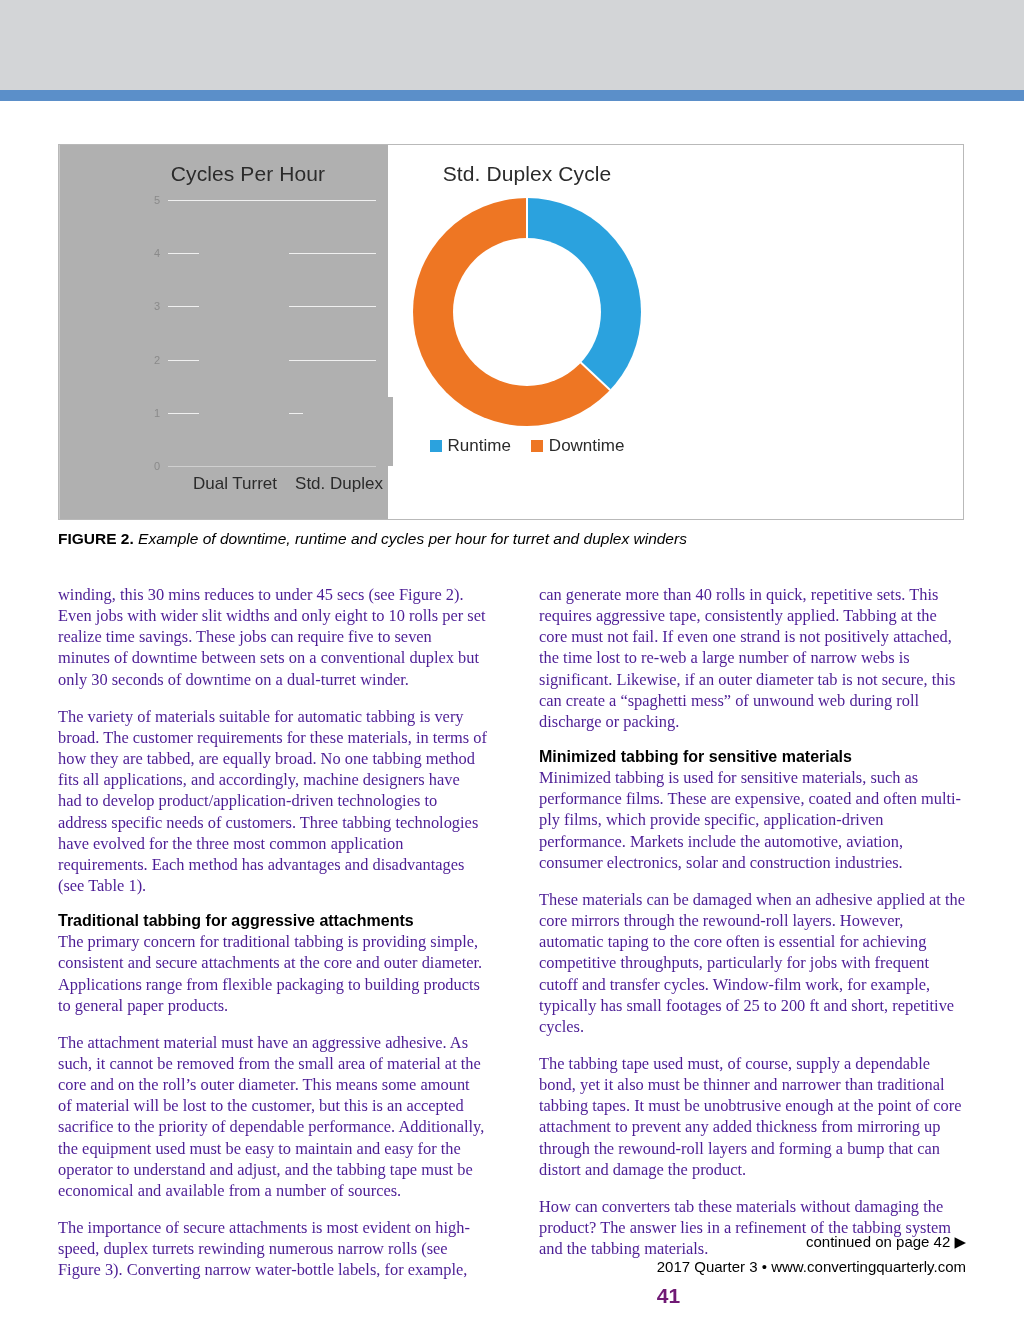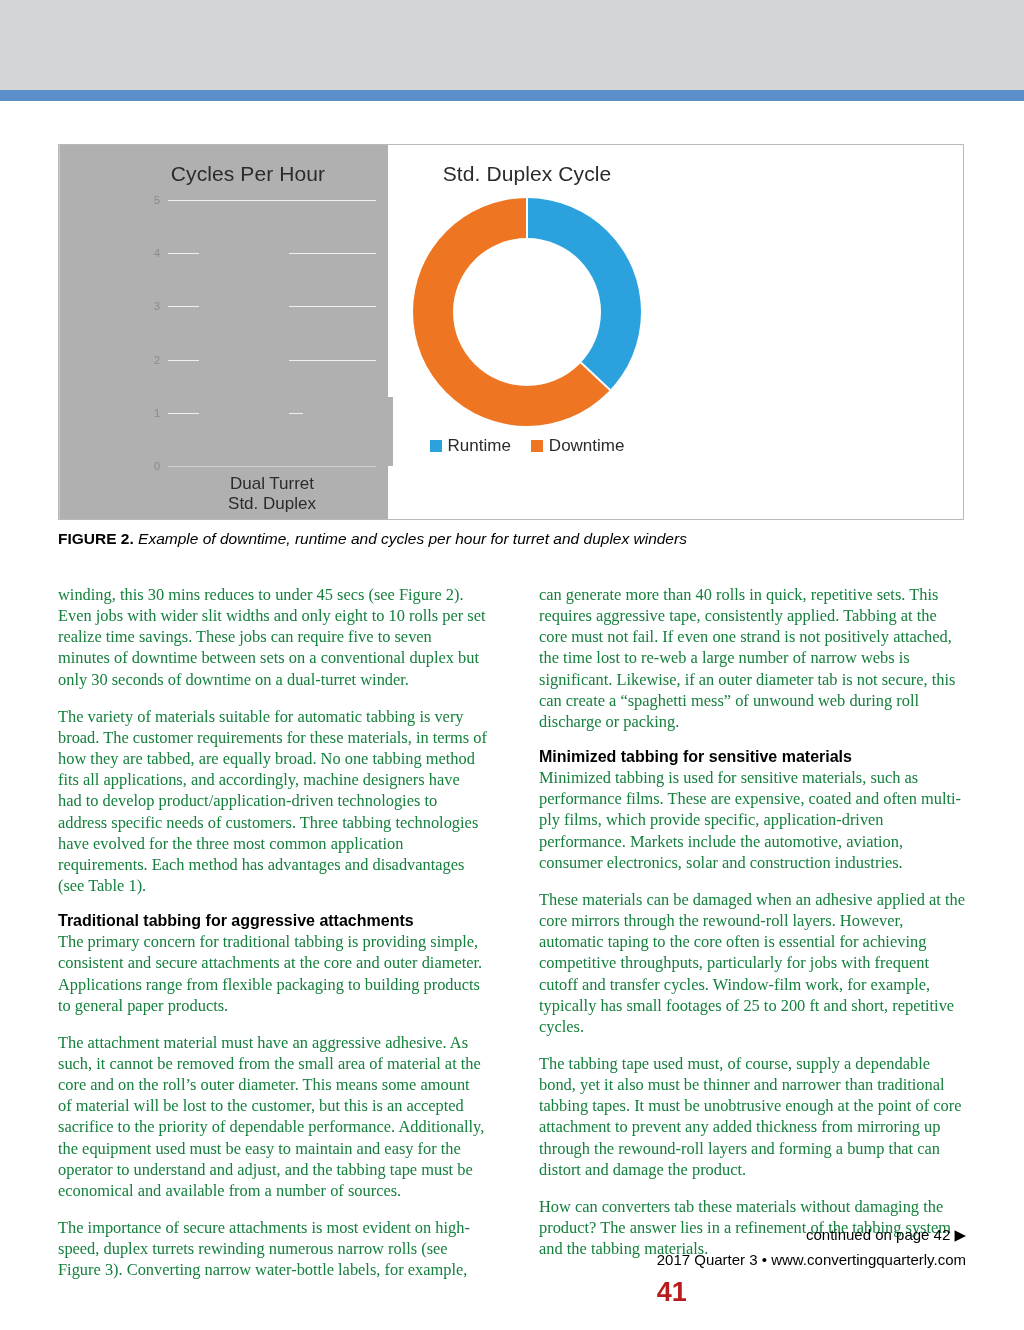--- a/index.html
+++ b/index.html
@@ -156,25 +156,24 @@
   }
   .bar {
     position: absolute;
     bottom: 0;
     width: 42px;
     background: #b0b0b0;
     padding-left: 48px;
   }
   .bar-labels {
     position: absolute;
-    left: 34px;
+    left: 49px;
     top: 280px;
     width: 208px;
     display: flex;
-    flex-direction: column;
   }
   .bar-label {
     flex: 1;
     text-align: center;
     font-family: "Liberation Sans", "DejaVu Sans", sans-serif;
     font-size: 17px;
     color: #2b2b2b;
   }
 
   .figure-caption {
@@ -202,21 +201,21 @@
     gap: 52px;
   }
   .col {
     width: 429px;
   }
   p.para {
     margin: 0 0 16px 0;
     font-family: "Liberation Serif", "DejaVu Serif", serif;
     font-size: 16.4px;
     line-height: 1.29;
-    color: #15803d;
+    color: #4c1d95;
     text-align: left;
   }
   h3.subhead {
     margin: 0 0 1px 0;
     font-family: "Liberation Sans", "DejaVu Sans", sans-serif;
     font-size: 16px;
     font-weight: bold;
     color: #000000;
   }
 
@@ -238,23 +237,23 @@
     flex-direction: column;
     align-items: baseline;
     justify-content: flex-end;
     gap: 9px;
   }
   .footer-meta {
     font-size: 15px;
     color: #000000;
   }
   .page-num {
-    font-size: 27px;
+    font-size: 21px;
     font-weight: bold;
-    color: #b91c1c;
+    color: #701a75;
   }
 </style>
 </head>
 <body>
 
 <div class="header-band"></div>
 <div class="header-rule"></div>
 
 <div class="figure-wrap">
   <div class="figure-panel">

